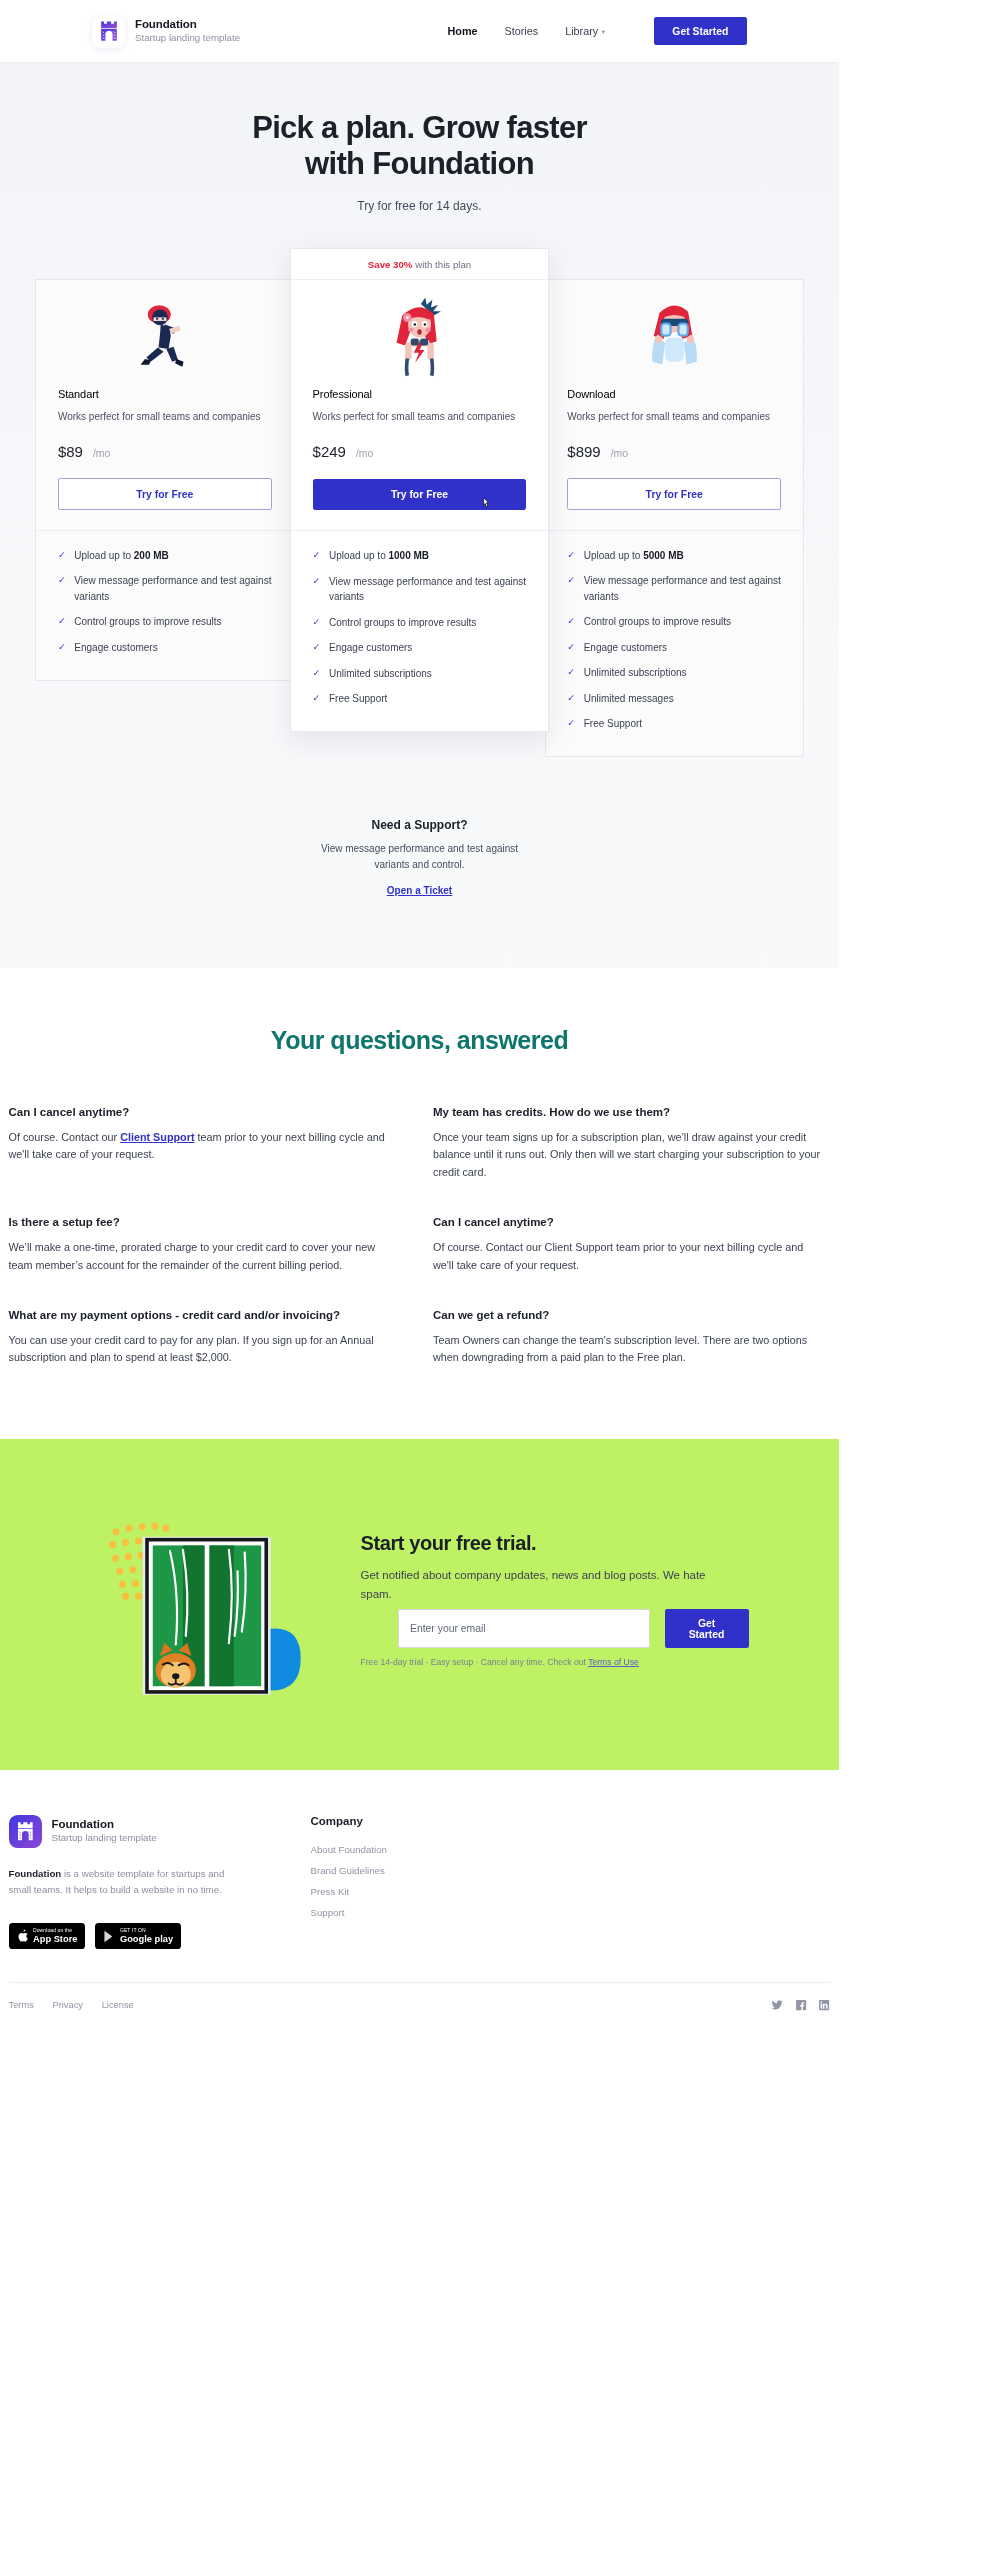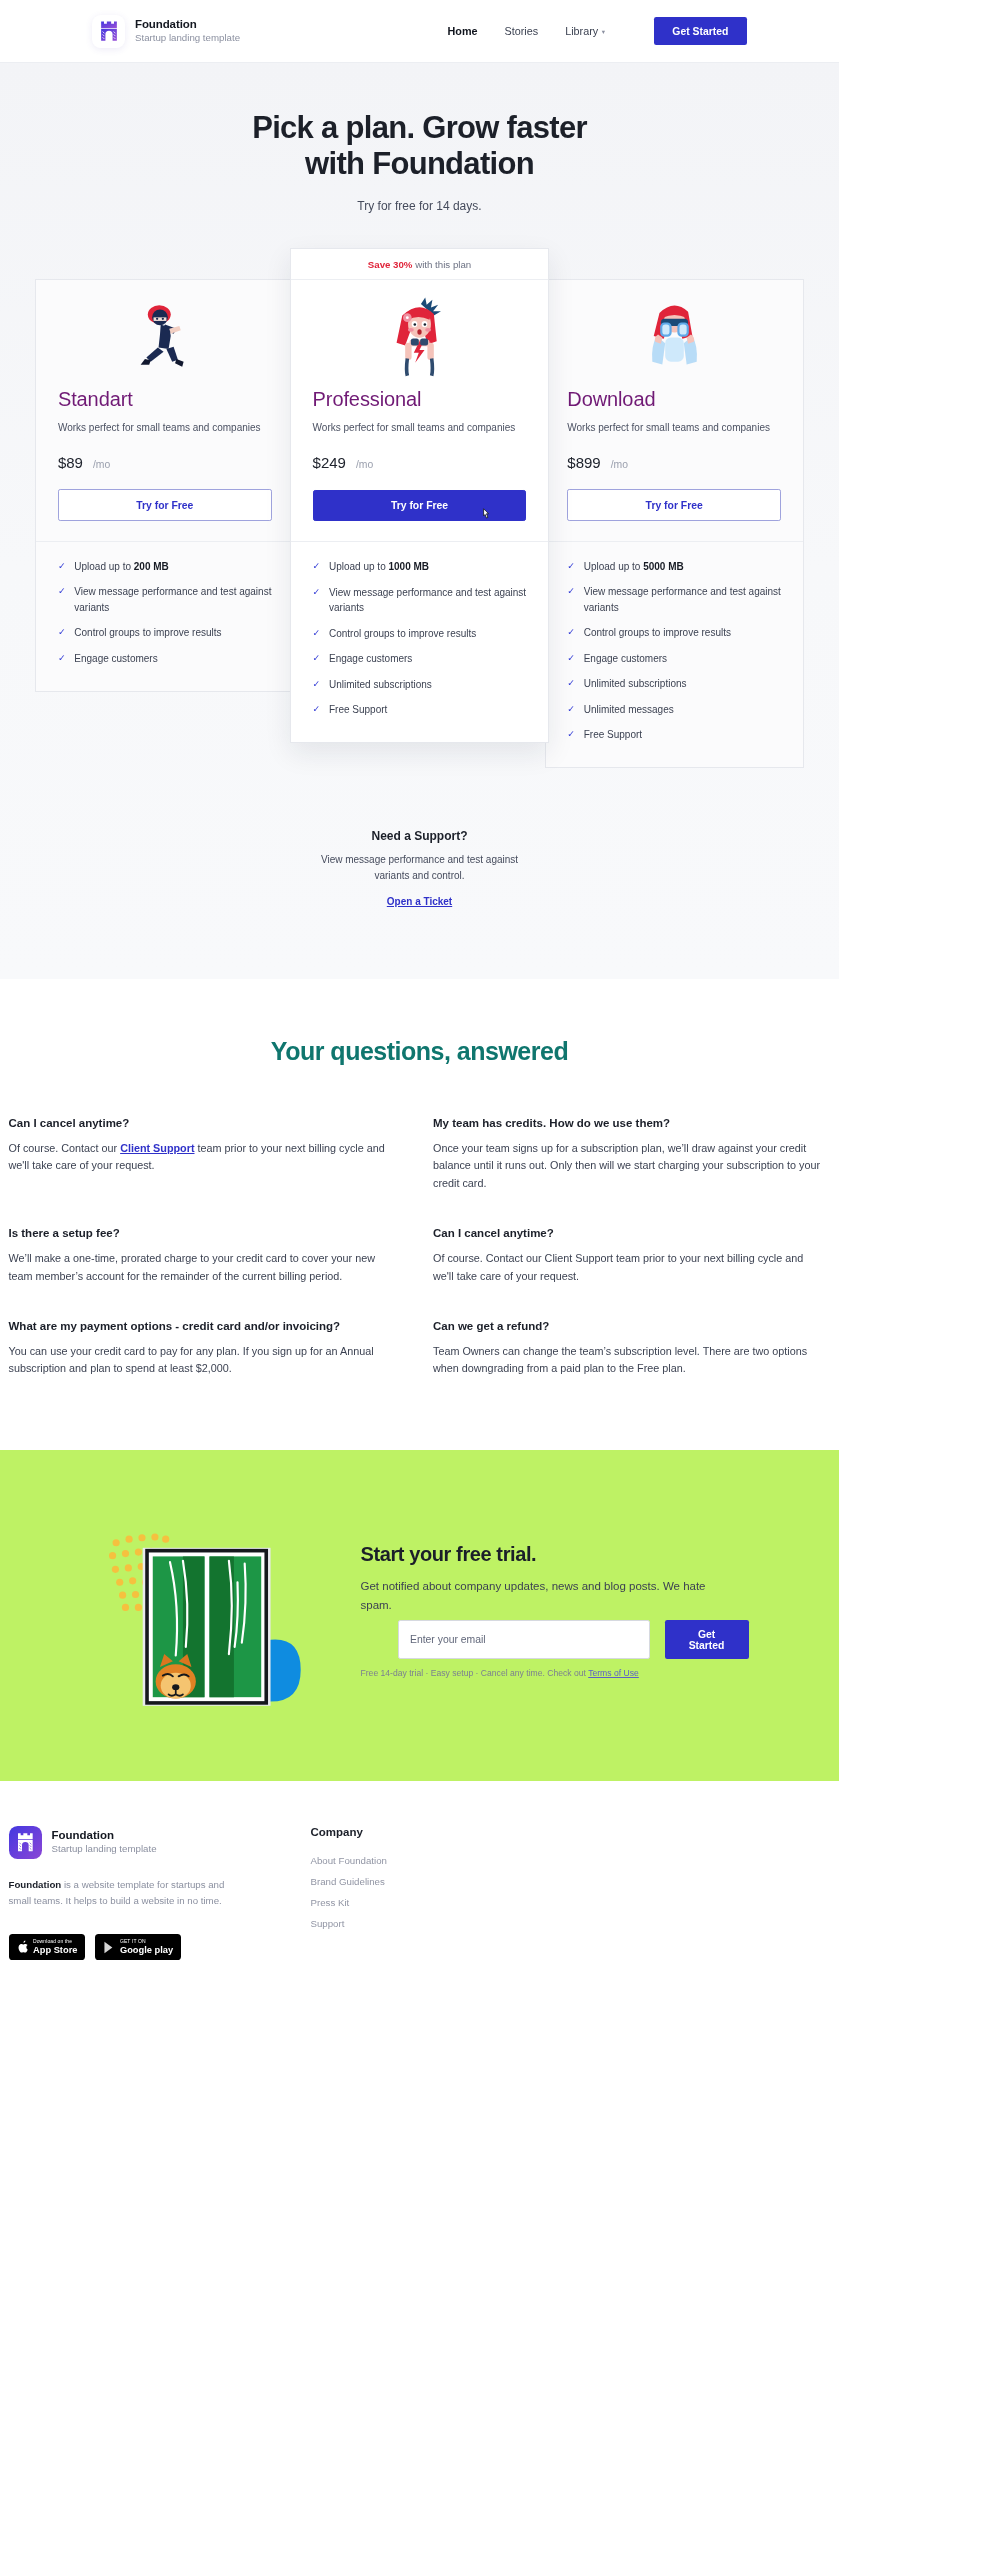--- a/index.html
+++ b/index.html
@@ -85,21 +85,21 @@
     text-align: center; font-size: 9.7px; color: #6c7183;
     padding: 10px 0 9.3px; border-bottom: 0.7px solid #eceef2;
   }
   .plan-badge b { color: #e0243a; font-weight: bold; }
   .plan-art {
     height: 108px; display: flex; align-items: center; justify-content: center;
     padding-top: 5.8px;
   }
   .plan-body { padding: 0 21.6px 20px; }
   .plan-name {
-    font-size: 20px; color: #701a75; letter-spacing: -0.1px; margin-bottom: 9.3px;
+    font-size: 11px; color: #000000; letter-spacing: -0.1px; margin-bottom: 9.3px;
   }
   .plan-desc { font-size: 10px; color: #4b5162; line-height: 1.52; }
   .plan-price { margin-top: 18.7px; font-size: 15px; color: #20242e; }
   .plan-price .per { font-size: 10.4px; color: #9ba0ae; margin-left: 10px; }
   .plan-cta {
     display: block; width: 100%; margin-top: 18.7px;
     padding: 9.3px 0; font-family: inherit; font-size: 10.4px; font-weight: bold;
     border-radius: 2.2px; cursor: pointer; text-align: center;
   }
   .plan-cta.outline { background: #fff; color: #2f31c9; border: 0.7px solid #9fa3dd; }
@@ -591,16 +591,34 @@
 
       <div class="f-col">
         <div class="f-col-title">Company</div>
         <a class="f-link">About Foundation</a>
         <a class="f-link">Brand Guidelines</a>
         <a class="f-link">Press Kit</a>
         <a class="f-link">Support</a>
       </div>
     </div>
 
+    <div class="footer-bottom">
+      <div class="legal">
+        <a>Terms</a>
+        <a>Privacy</a>
+        <a>License</a>
+      </div>
+      <div class="socials">
+        <svg width="12.2" height="12.2" viewBox="0 0 24 24">
+            <path d="M23 4.9a9 9 0 0 1-2.6.7 4.5 4.5 0 0 0 2-2.5 9 9 0 0 1-2.9 1.1 4.5 4.5 0 0 0-7.7 4.1A12.8 12.8 0 0 1 2.5 3.6a4.5 4.5 0 0 0 1.4 6 4.5 4.5 0 0 1-2-.6 4.5 4.5 0 0 0 3.6 4.4 4.5 4.5 0 0 1-2 .1 4.5 4.5 0 0 0 4.2 3.1A9 9 0 0 1 1 18.5a12.7 12.7 0 0 0 6.9 2c8.3 0 12.8-6.9 12.8-12.8v-.6A9.2 9.2 0 0 0 23 4.9z"></path>
+          </svg>
+        <svg width="12.2" height="12.2" viewBox="0 0 24 24">
+            <path d="M20 2H4a2 2 0 0 0-2 2v16a2 2 0 0 0 2 2h8.6v-7h-2.3V12h2.3V9.9c0-2.3 1.4-3.6 3.5-3.6 1 0 1.9.1 2.1.1v2.5h-1.5c-1.1 0-1.4.6-1.4 1.3V12h2.8l-.4 3h-2.4v7H20a2 2 0 0 0 2-2V4a2 2 0 0 0-2-2z"></path>
+          </svg>
+        <svg width="12.2" height="12.2" viewBox="0 0 24 24">
+            <path d="M20.4 2H3.6A1.6 1.6 0 0 0 2 3.6v16.8A1.6 1.6 0 0 0 3.6 22h16.8a1.6 1.6 0 0 0 1.6-1.6V3.6A1.6 1.6 0 0 0 20.4 2zM8 19H5V9.5h3V19zM6.5 8.2a1.7 1.7 0 1 1 0-3.5 1.7 1.7 0 0 1 0 3.5zM19 19h-3v-4.8c0-1.2 0-2.6-1.6-2.6s-1.9 1.2-1.9 2.5V19h-3V9.5h2.9v1.3h.1a3.2 3.2 0 0 1 2.9-1.6c3 0 3.6 2 3.6 4.6V19z"></path>
+          </svg>
+      </div>
+    </div>
   </div>
 
 </div>
 
 
 </body></html>

